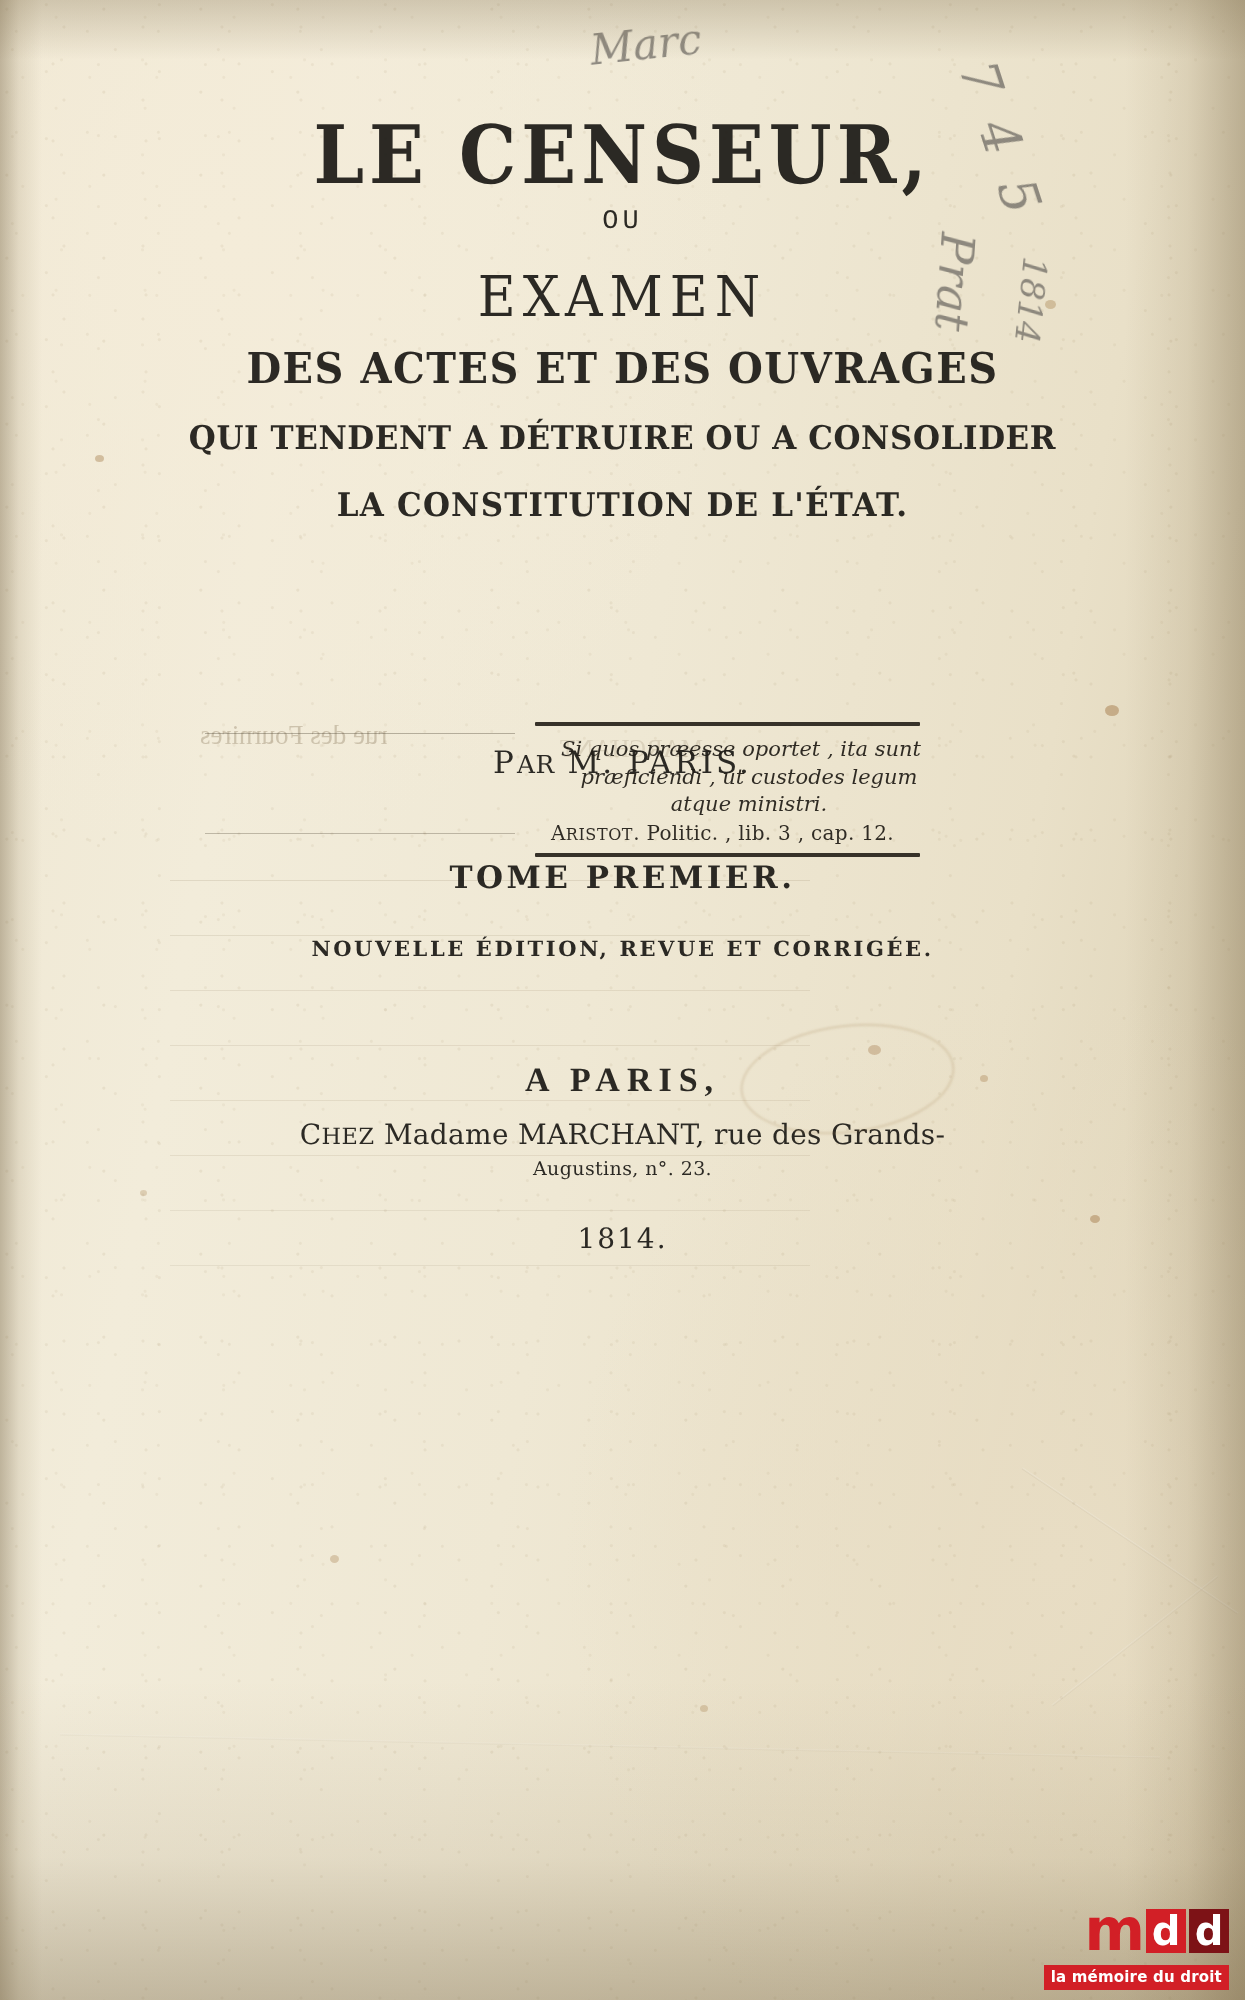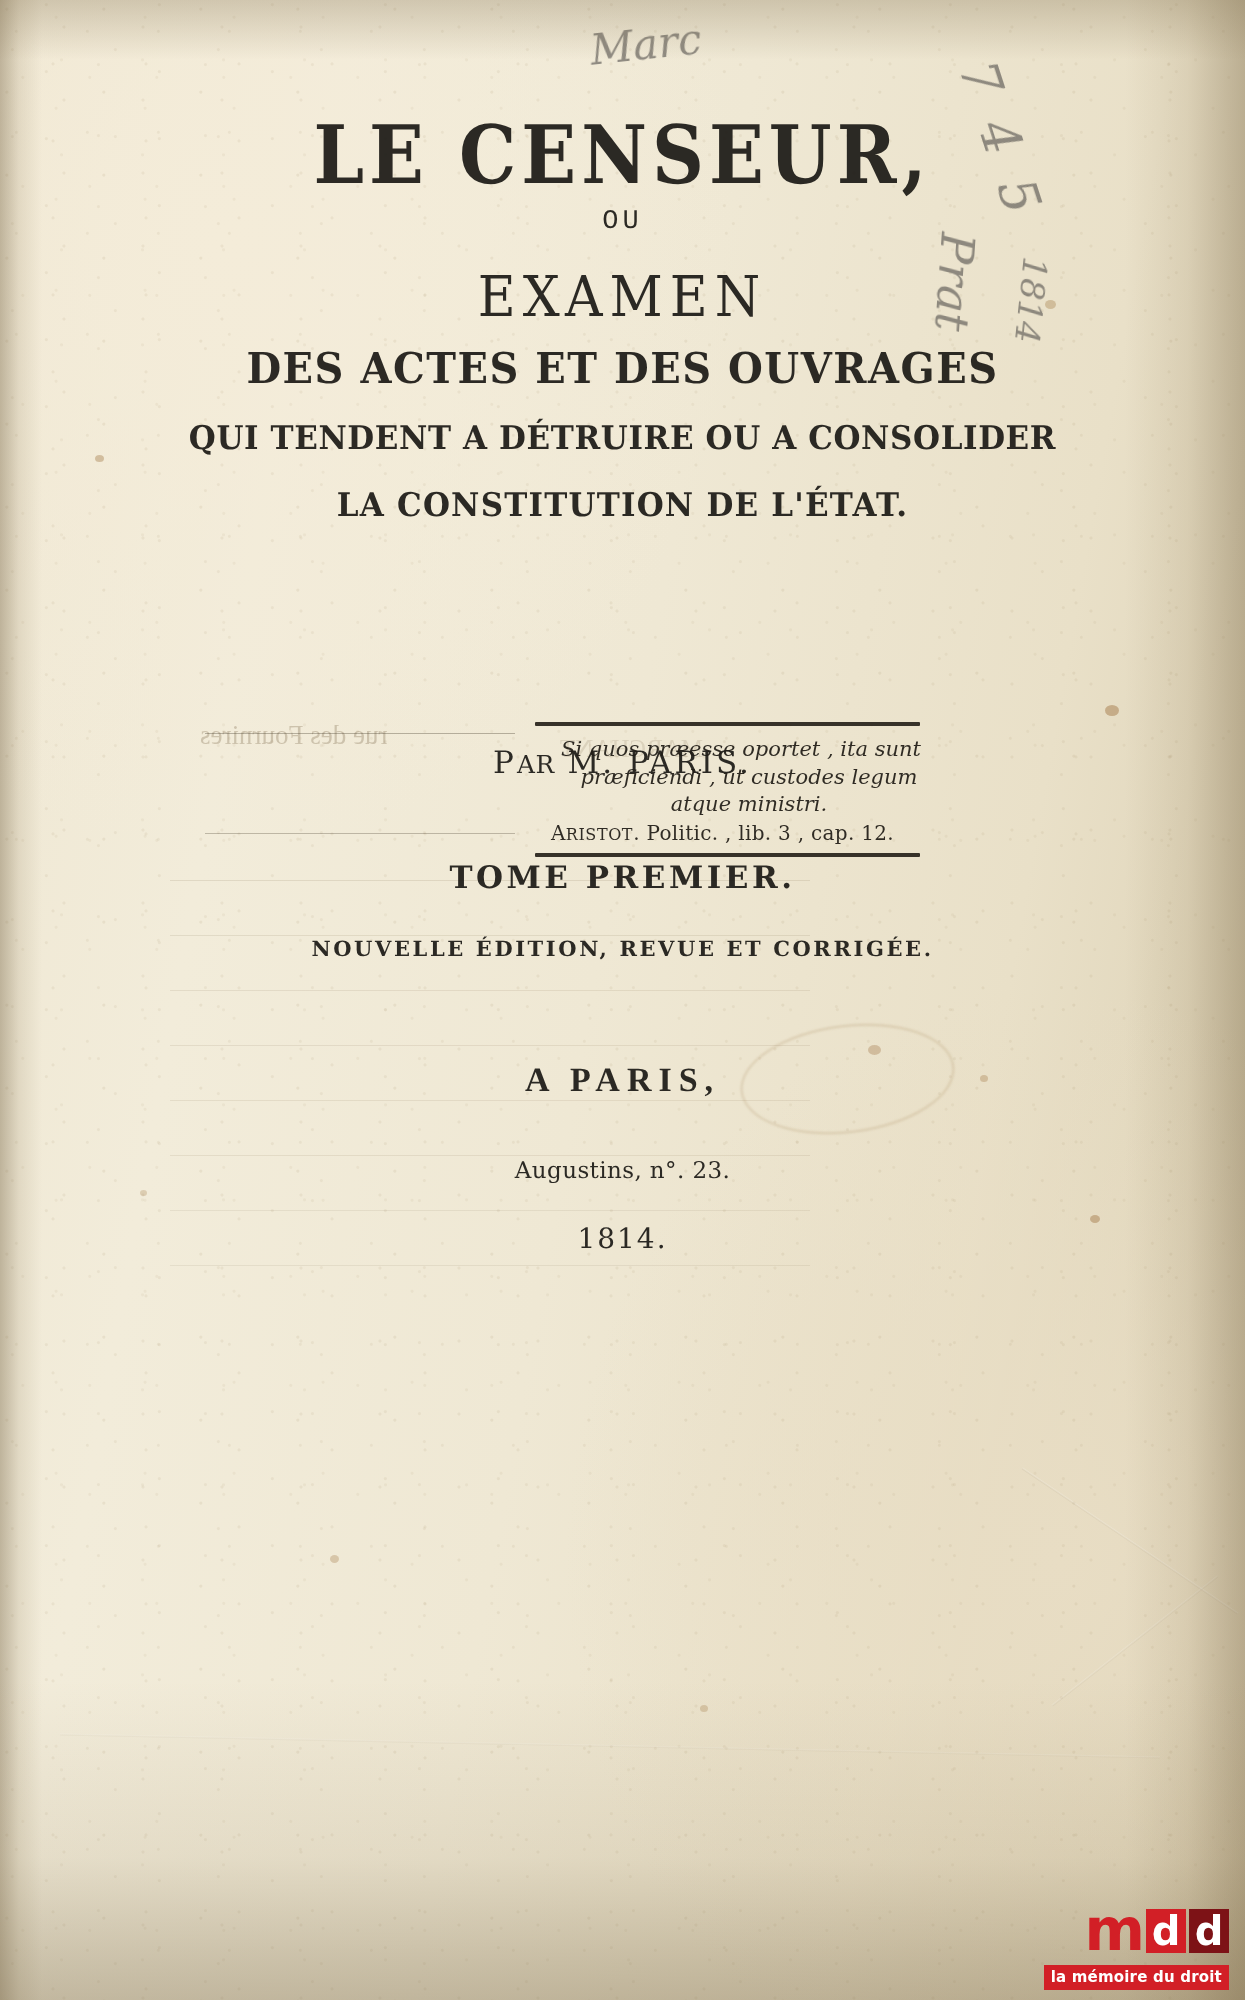--- a/index.html
+++ b/index.html
@@ -159,21 +159,21 @@
   }
   .t-paris {
     font-size:34px; letter-spacing:7px; font-weight:700;
     font-family:Liberation Serif, serif;
   }
   .t-chez {
     font-size:28px; letter-spacing:.3px;
     font-family:"DejaVu Serif", serif;
   }
   .t-aug {
-    font-size:23px; letter-spacing:.4px;
+    font-size:19px; letter-spacing:.4px;
     font-family:"DejaVu Serif", serif;
   }
   .t-year {
     font-size:28px; letter-spacing:2px;
     font-family:"DejaVu Serif", serif;
   }
 
   
   #plate .line, #epigraph {
     filter:blur(.18px);
@@ -261,20 +261,23 @@
     <div class="line t-par" style="top:745px;">
       <span>P</span><span class="sc">AR</span><span> M.  PARIS.</span>
     </div>
 
     <div class="line t-tome" style="top:860px;">TOME PREMIER.</div>
 
     <div class="line t-edition" style="top:936px;">NOUVELLE ÉDITION, REVUE ET CORRIGÉE.</div>
 
     <div class="line t-paris" style="top:1062px;">A PARIS,</div>
 
+    <div class="line t-chez" style="top:1118px;">
+      <span>C</span><span class="sc">HEZ</span><span> Madame MARCHANT, rue des Grands-</span>
+    </div>
 
     <div class="line t-aug" style="top:1158px;">Augustins, n°. 23.</div>
 
     <div class="line t-year" style="top:1222px;">1814.</div>
   </div>
 
   <div id="epigraph">
     <div class="rule-top"></div>
     <div class="q">
       <span class="l1">Si quos præesse oportet , ita sunt</span>

